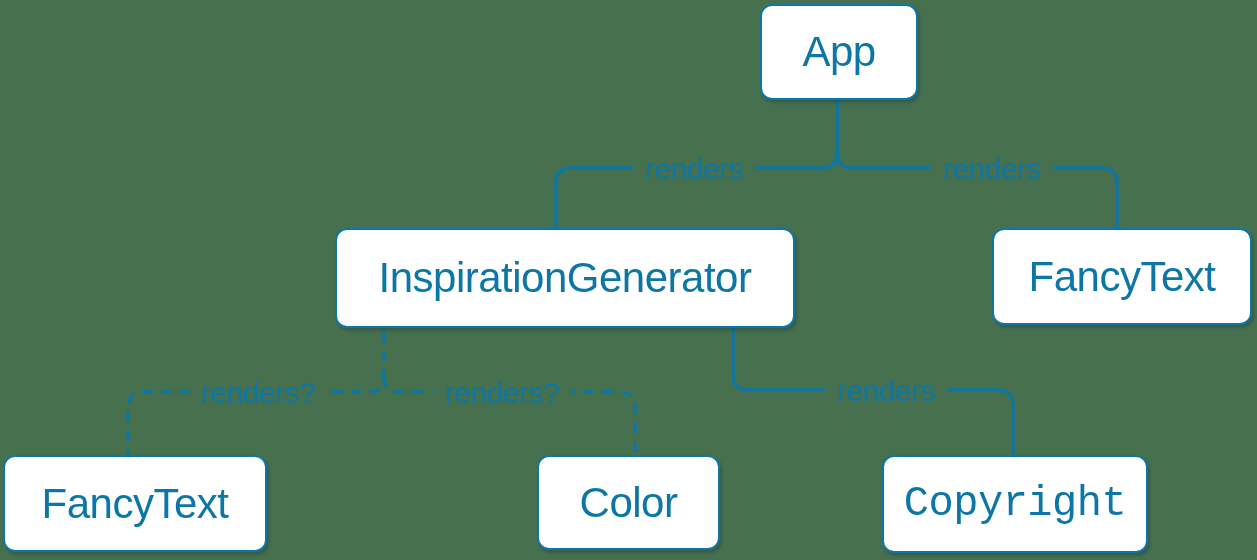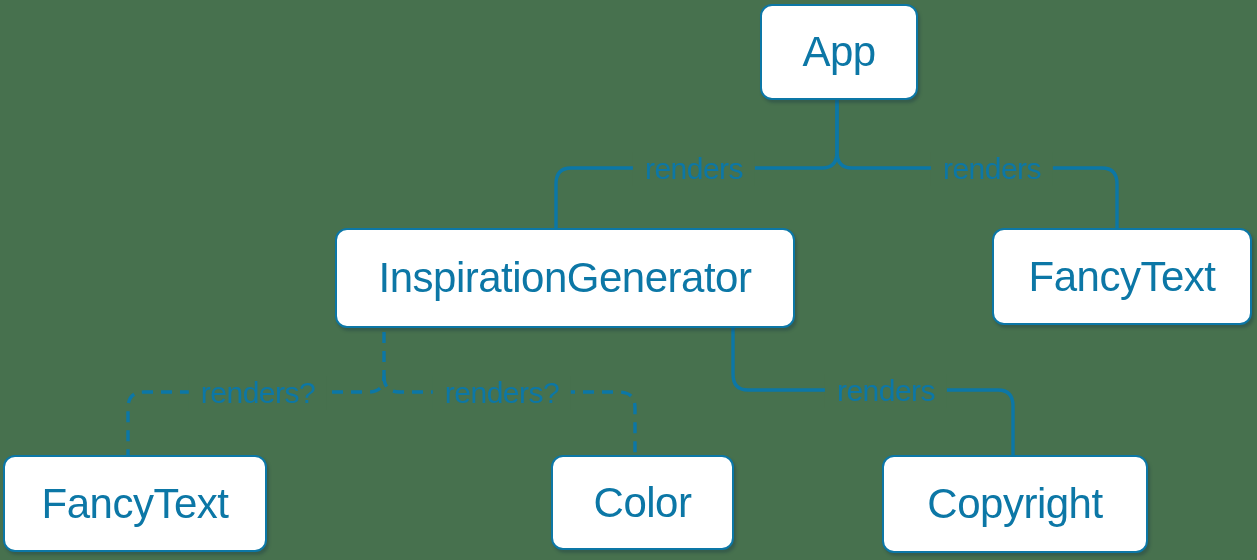--- a/index.html
+++ b/index.html
@@ -58,22 +58,22 @@
     letter-spacing: -0.5px;
     padding: 2px 12px;
     white-space: nowrap;
     line-height: 1;
   }
   
   #node-app        { left: 760px;  top: 4px;   width: 158px; height: 96px; }
   #node-ig         { left: 335px;  top: 228px; width: 460px; height: 100px; }
   #node-ft-top     { left: 992px;  top: 228px; width: 260px; height: 97px; }
   #node-ft-bottom  { left: 3px;    top: 455px; width: 264px; height: 97px; }
-  #node-color      { left: 551px;  top: 455px; width: 183px; height: 95px; }
-  #node-copyright  { left: 882px;  top: 455px; width: 266px; height: 98px; }
+  #node-color      { left: 537px;  top: 455px; width: 183px; height: 95px; }
+  #node-copyright  { left: 882px;  top: 455px; width: 266px; height: 98px; font-family: Liberation Mono, monospace; }
   
   #edge-label-0 { left: 694px; top: 169px; }
   #edge-label-1 { left: 992px; top: 169px; }
   #edge-label-2 { left: 258px; top: 393px; }
   #edge-label-3 { left: 502px; top: 393px; }
   #edge-label-4 { left: 886px; top: 391px; }
 </style>
 </head>
 <body>
 

